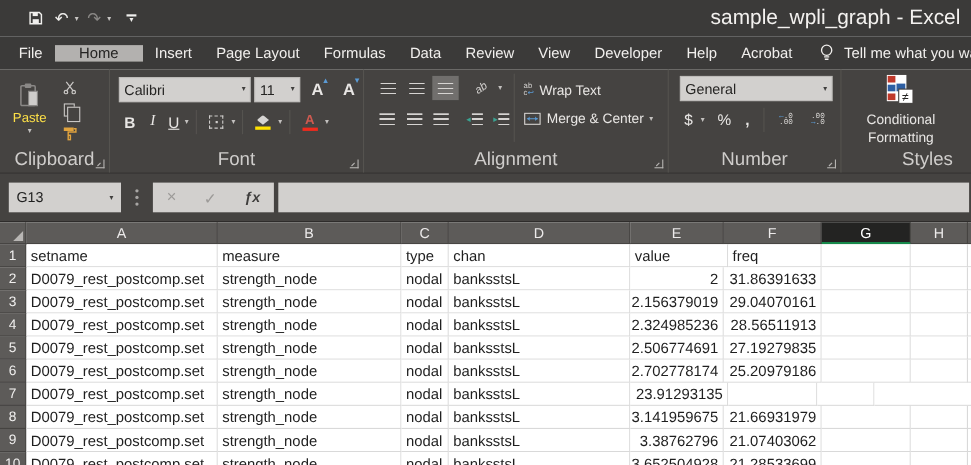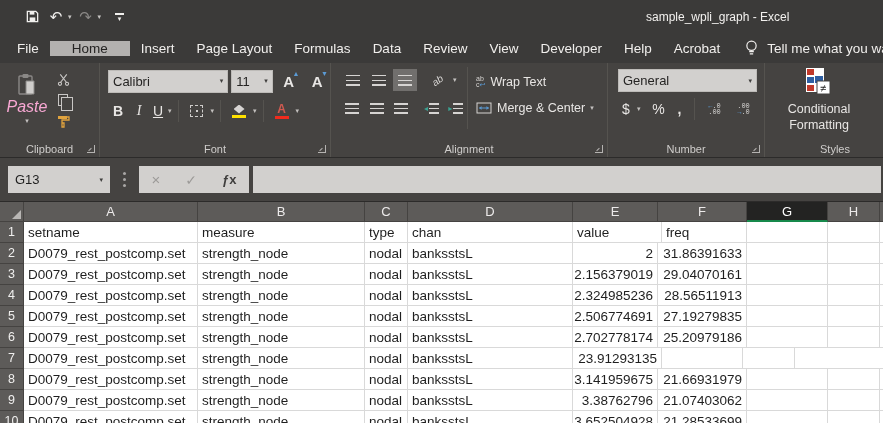--- a/index.html
+++ b/index.html
@@ -11,50 +11,50 @@
     position:relative; color:#fff; }
   .qat { display:flex; align-items:center; gap:4px; margin-left:22px; }
   .qat-btn { display:flex; align-items:center; justify-content:center;
     min-width:20px; height:24px; color:#f0efed; font-size:15px; background:none; border:none; }
   .qat-caret { font-size:7px; color:#c8c6c4; margin-left:-2px; }
   .disabled { color:#8a8886 !important; }
   .qat-custom { display:flex; flex-direction:column; align-items:center; margin-left:10px; }
   .qat-custom .bar { width:9px; border-top:2px solid #f0efed; margin-bottom:1px; }
   .qat-custom .car { font-size:7px; color:#f0efed; line-height:5px; }
   .win-title { position:absolute; left:646px; top:0; height:33px; display:flex;
-    align-items:center; font-size:12px; color:#f3f1ef; white-space:nowrap; }
+    align-items:center; font-size:19px; color:#f3f1ef; white-space:nowrap; }
 
   
   .tabrow { height:30px; background:#3b3a39; display:flex; align-items:center;
     color:#f1efed; font-size:13.5px; overflow:hidden; }
   .tab { display:flex; align-items:center; padding:0 11px; white-space:nowrap; cursor:default; }
   .tab:first-child { margin-left:6px; }
   .tab.active { background:#b3b1af; color:#252423; padding:0 22px; }
   .tellme { display:flex; align-items:center; gap:9px; margin-left:14px; white-space:nowrap; }
 
   
   .ribbon { height:95px; background:#454341; display:flex; color:#e8e6e4;
     border-bottom:1px solid #2c2b2a; overflow:hidden; }
   .group { position:relative; border-right:1px solid #55534f; display:flex;
     flex-direction:column; flex-shrink:0; }
   .group-label { position:absolute; bottom:2px; left:0; right:0; text-align:center;
-    font-size:11px; color:#cfcdcb; }
+    font-size:17px; color:#cfcdcb; }
   .launcher { position:absolute; bottom:4px; right:4px; width:8px; height:8px;
     border-right:1px solid #b5b3b1; border-bottom:1px solid #b5b3b1; }
   .launcher::before { content:""; position:absolute; right:2px; bottom:2px;
     width:4px; height:1px; background:#b5b3b1; transform:rotate(-45deg); }
   .rbtn { background:none; border:none; color:#e8e6e4; display:flex; align-items:center;
     justify-content:center; font-family:inherit; }
   .caret { font-size:7px; color:#c3c1bf; }
 
   
   .g-clip { width:100px; }
   .g-clip .content { display:flex; padding:5px 4px 0 6px; gap:4px; }
   .paste-btn { display:flex; flex-direction:column; align-items:center; width:42px; gap:1px; }
-  .paste-label { font-size:16px; color:#f9a8d4;font-style:italic; }
+  .paste-label { font-size:12px; color:#fde047; }
   .clip-col { display:flex; flex-direction:column; gap:3px; padding-top:2px; }
   .small-btn { width:22px; height:18px; display:flex; align-items:center; justify-content:center;
     background:none; border:none; }
   .copy-icon { position:relative; width:10px; height:12px; border:1px solid #c9c7c5; background:transparent; }
   .copy-icon::after { content:""; position:absolute; left:2px; top:2px; width:10px; height:12px;
     border:1px solid #c9c7c5; background:#454341; }
 
   
   .g-font { width:231px; }
   .g-font .r1 { display:flex; gap:3px; padding:6px 0 0 8px; align-items:center; }
@@ -122,21 +122,21 @@
     border-bottom:1px solid #2c2b2a; }
   .namebox { margin-left:8px; width:102px; height:27px; background:#d2d0ce; color:#1f1f1f;
     font-size:13px; display:flex; align-items:center; padding:0 7px; }
   .namebox .caret { color:#3f3e3d; margin-left:auto; }
   .dots { width:3px; height:3px; border-radius:50%; background:#a8a6a4; margin:0 13px;
     box-shadow:0 6px 0 #a8a6a4, 0 -6px 0 #a8a6a4; }
   .fxpanel { width:110px; height:27px; background:#d2d0ce; display:flex; align-items:center;
     justify-content:space-around; margin-right:4px; }
   .fxpanel .x { color:#9c9a98; font-size:15px; }
   .fxpanel .ck { color:#9c9a98; font-size:14px; }
-  .fxpanel .fx { color:#3f3e3d; font-size:13px; font-weight:bold; }
+  .fxpanel .fx { color:#3f3e3d; font-size:13px; font-style:italic; font-weight:bold; }
   .fbar { flex:1; height:27px; background:#d2d0ce; margin-right:2px; color:#1f1f1f;
     font-size:13px; padding:0 6px; display:flex; align-items:center; }
 
   
   .sheet { background:#fff; }
   .colheads { display:flex; height:20px; }
   .corner { width:24px; background:#5d5b59; position:relative;
     border-right:1px solid #454341; border-bottom:1px solid #454341; }
   .corner .tri { position:absolute; right:2px; bottom:2px; width:0; height:0;
     border-left:9px solid transparent; border-bottom:9px solid #b8b6b4; }

